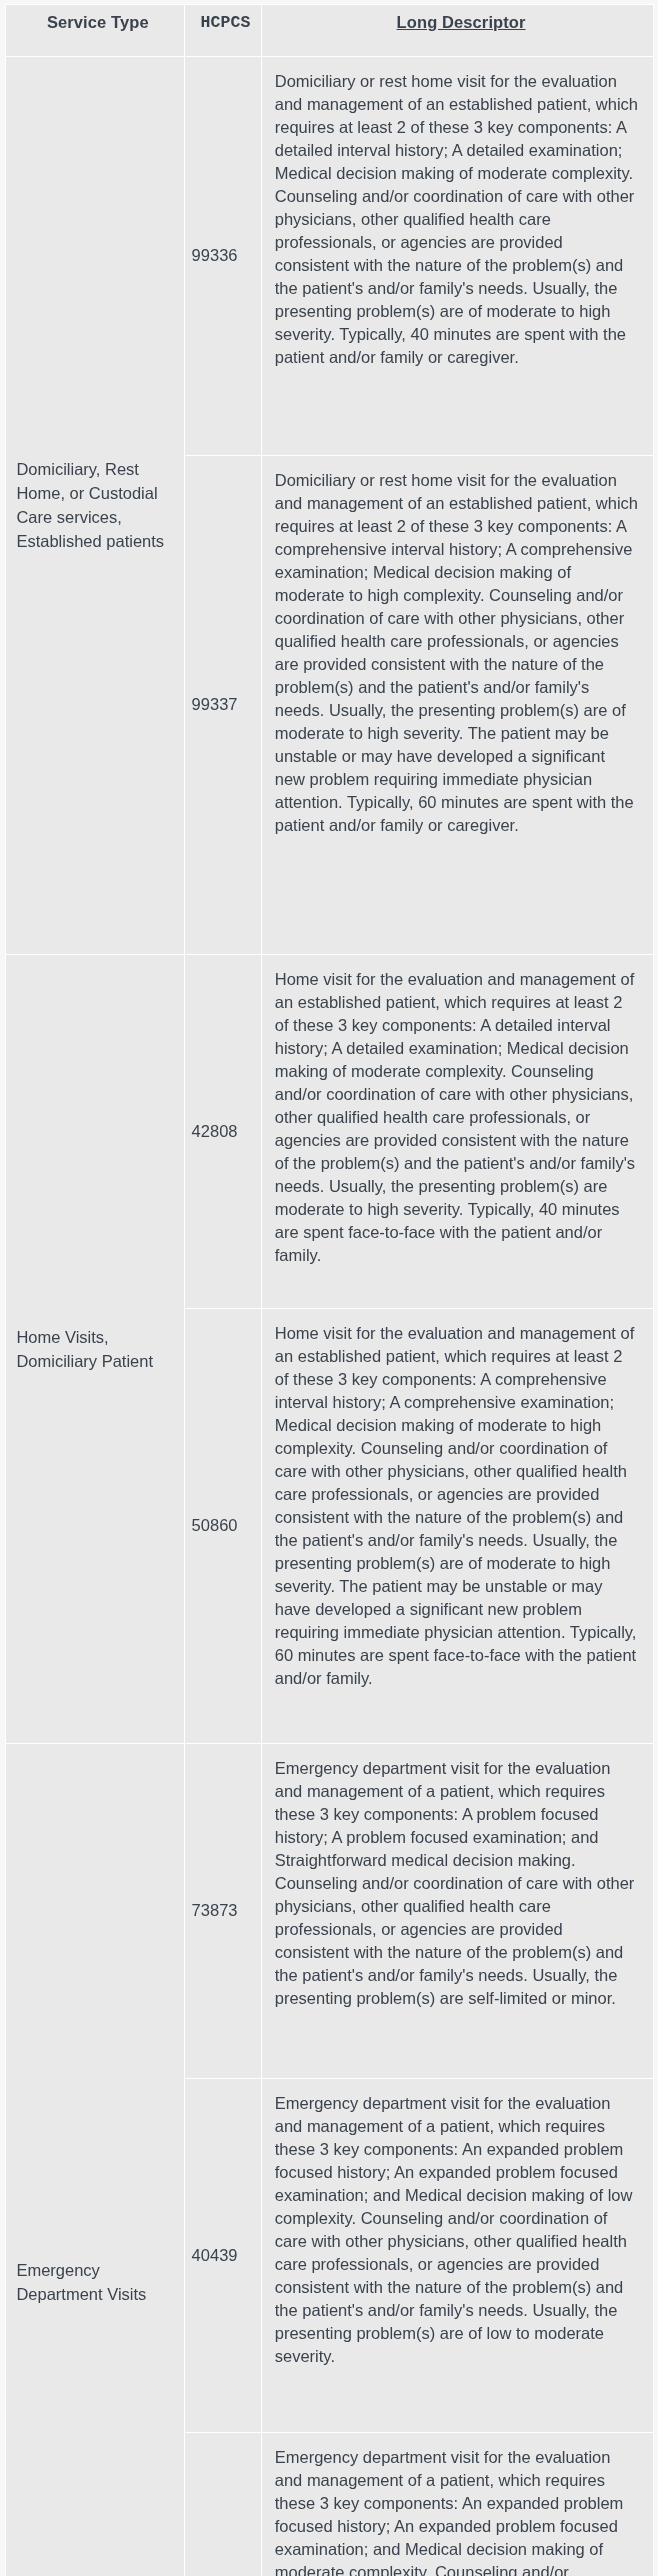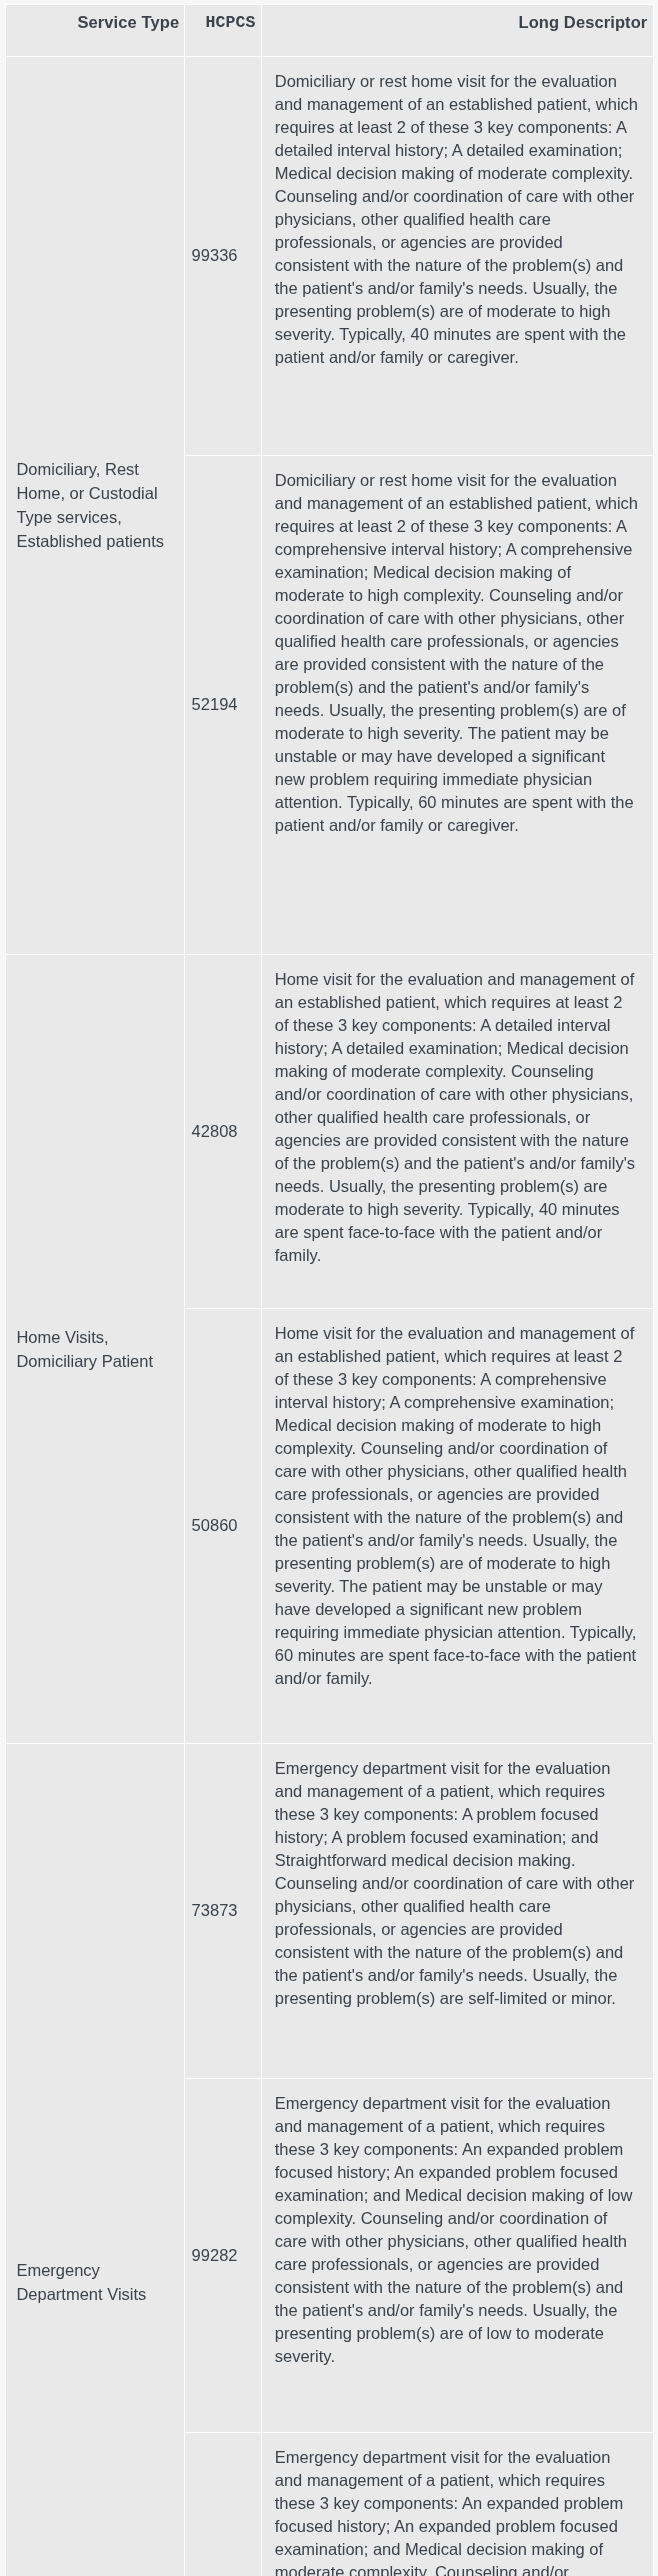--- a/index.html
+++ b/index.html
@@ -26,29 +26,29 @@
   col.c-desc    { width: 389px; }
 
   th, td {
     background: #e9e9e9;
     color: #3a434d;
     font-size: 16.5px;
     box-sizing: border-box;
     overflow: hidden;
   }
   th {
-    text-align: right;
+    text-align: center;
     vertical-align: top;
     font-weight: bold;
     height: 51px;
     padding: 8.2px 5.2px 5.2px 10.8px;
     letter-spacing: 0.1px;
   }
   th.h-hcpcs { padding-left: 9.8px; font-family: Liberation Mono, monospace; }
-  th.h-desc  { padding-left: 13px; }
+  th.h-desc  { padding-left: 13px; text-decoration: underline; }
 
   td.service {
     vertical-align: middle;
     padding: 10.3px 15.5px 10.3px 10.8px;
     line-height: 24px;
   }
   td.code {
     vertical-align: middle;
     padding: 0 3.1px 0 6.2px;
   }
@@ -86,44 +86,44 @@
     <thead>
       <tr>
         <th class="h-service">Service Type</th>
         <th class="h-hcpcs">HCPCS</th>
         <th class="h-desc">Long Descriptor</th>
       </tr>
     </thead>
     <tbody id="table-body">
 
     <tr>
-          <td class="service g1" rowspan="2">Domiciliary, Rest Home, or Custodial Type services, Established patients</td>
+          <td class="service g1" rowspan="2">Domiciliary, Rest Home, or Custodial Care services, Established patients</td>
           <td class="code">99336</td>
           <td class="desc">Domiciliary or rest home visit for the evaluation and management of an established patient, which requires at least 2 of these 3 key components: A detailed interval history; A detailed examination; Medical decision making of moderate complexity. Counseling and/or coordination of care with other physicians, other qualified health care professionals, or agencies are provided consistent with the nature of the problem(s) and the patient's and/or family's needs. Usually, the presenting problem(s) are of moderate to high severity. Typically, 40 minutes are spent with the patient and/or family or caregiver.</td>
         </tr>
         <tr>
-          <td class="code">52194</td>
+          <td class="code">99337</td>
           <td class="desc">Domiciliary or rest home visit for the evaluation and management of an established patient, which requires at least 2 of these 3 key components: A comprehensive interval history; A comprehensive examination; Medical decision making of moderate to high complexity. Counseling and/or coordination of care with other physicians, other qualified health care professionals, or agencies are provided consistent with the nature of the problem(s) and the patient's and/or family's needs. Usually, the presenting problem(s) are of moderate to high severity. The patient may be unstable or may have developed a significant new problem requiring immediate physician attention. Typically, 60 minutes are spent with the patient and/or family or caregiver.</td>
         </tr>
         <tr>
           <td class="service g2" rowspan="2">Home Visits, Domiciliary Patient</td>
           <td class="code">42808</td>
           <td class="desc">Home visit for the evaluation and management of an established patient, which requires at least 2 of these 3 key components: A detailed interval history; A detailed examination; Medical decision making of moderate complexity. Counseling and/or coordination of care with other physicians, other qualified health care professionals, or agencies are provided consistent with the nature of the problem(s) and the patient's and/or family's needs. Usually, the presenting problem(s) are moderate to high severity. Typically, 40 minutes are spent face-to-face with the patient and/or family.</td>
         </tr>
         <tr>
           <td class="code">50860</td>
           <td class="desc">Home visit for the evaluation and management of an established patient, which requires at least 2 of these 3 key components: A comprehensive interval history; A comprehensive examination; Medical decision making of moderate to high complexity. Counseling and/or coordination of care with other physicians, other qualified health care professionals, or agencies are provided consistent with the nature of the problem(s) and the patient's and/or family's needs. Usually, the presenting problem(s) are of moderate to high severity. The patient may be unstable or may have developed a significant new problem requiring immediate physician attention. Typically, 60 minutes are spent face-to-face with the patient and/or family.</td>
         </tr>
         <tr>
           <td class="service g3" rowspan="3">Emergency Department Visits</td>
           <td class="code">73873</td>
           <td class="desc">Emergency department visit for the evaluation and management of a patient, which requires these 3 key components: A problem focused history; A problem focused examination; and Straightforward medical decision making. Counseling and/or coordination of care with other physicians, other qualified health care professionals, or agencies are provided consistent with the nature of the problem(s) and the patient's and/or family's needs. Usually, the presenting problem(s) are self-limited or minor.</td>
         </tr>
         <tr>
-          <td class="code">99282</td>
+          <td class="code">40439</td>
           <td class="desc">Emergency department visit for the evaluation and management of a patient, which requires these 3 key components: An expanded problem focused history; An expanded problem focused examination; and Medical decision making of low complexity. Counseling and/or coordination of care with other physicians, other qualified health care professionals, or agencies are provided consistent with the nature of the problem(s) and the patient's and/or family's needs. Usually, the presenting problem(s) are of low to moderate severity.</td>
         </tr>
         <tr>
           <td class="code">99283</td>
           <td class="desc">Emergency department visit for the evaluation and management of a patient, which requires these 3 key components: An expanded problem focused history; An expanded problem focused examination; and Medical decision making of moderate complexity. Counseling and/or coordination of care with other physicians, other qualified health care professionals, or agencies are provided consistent with the nature of the problem(s) and the patient's and/or family's needs. Usually, the presenting problem(s) are of moderate severity.</td>
         </tr>
       </tbody>
   </table>
 </div>
 

